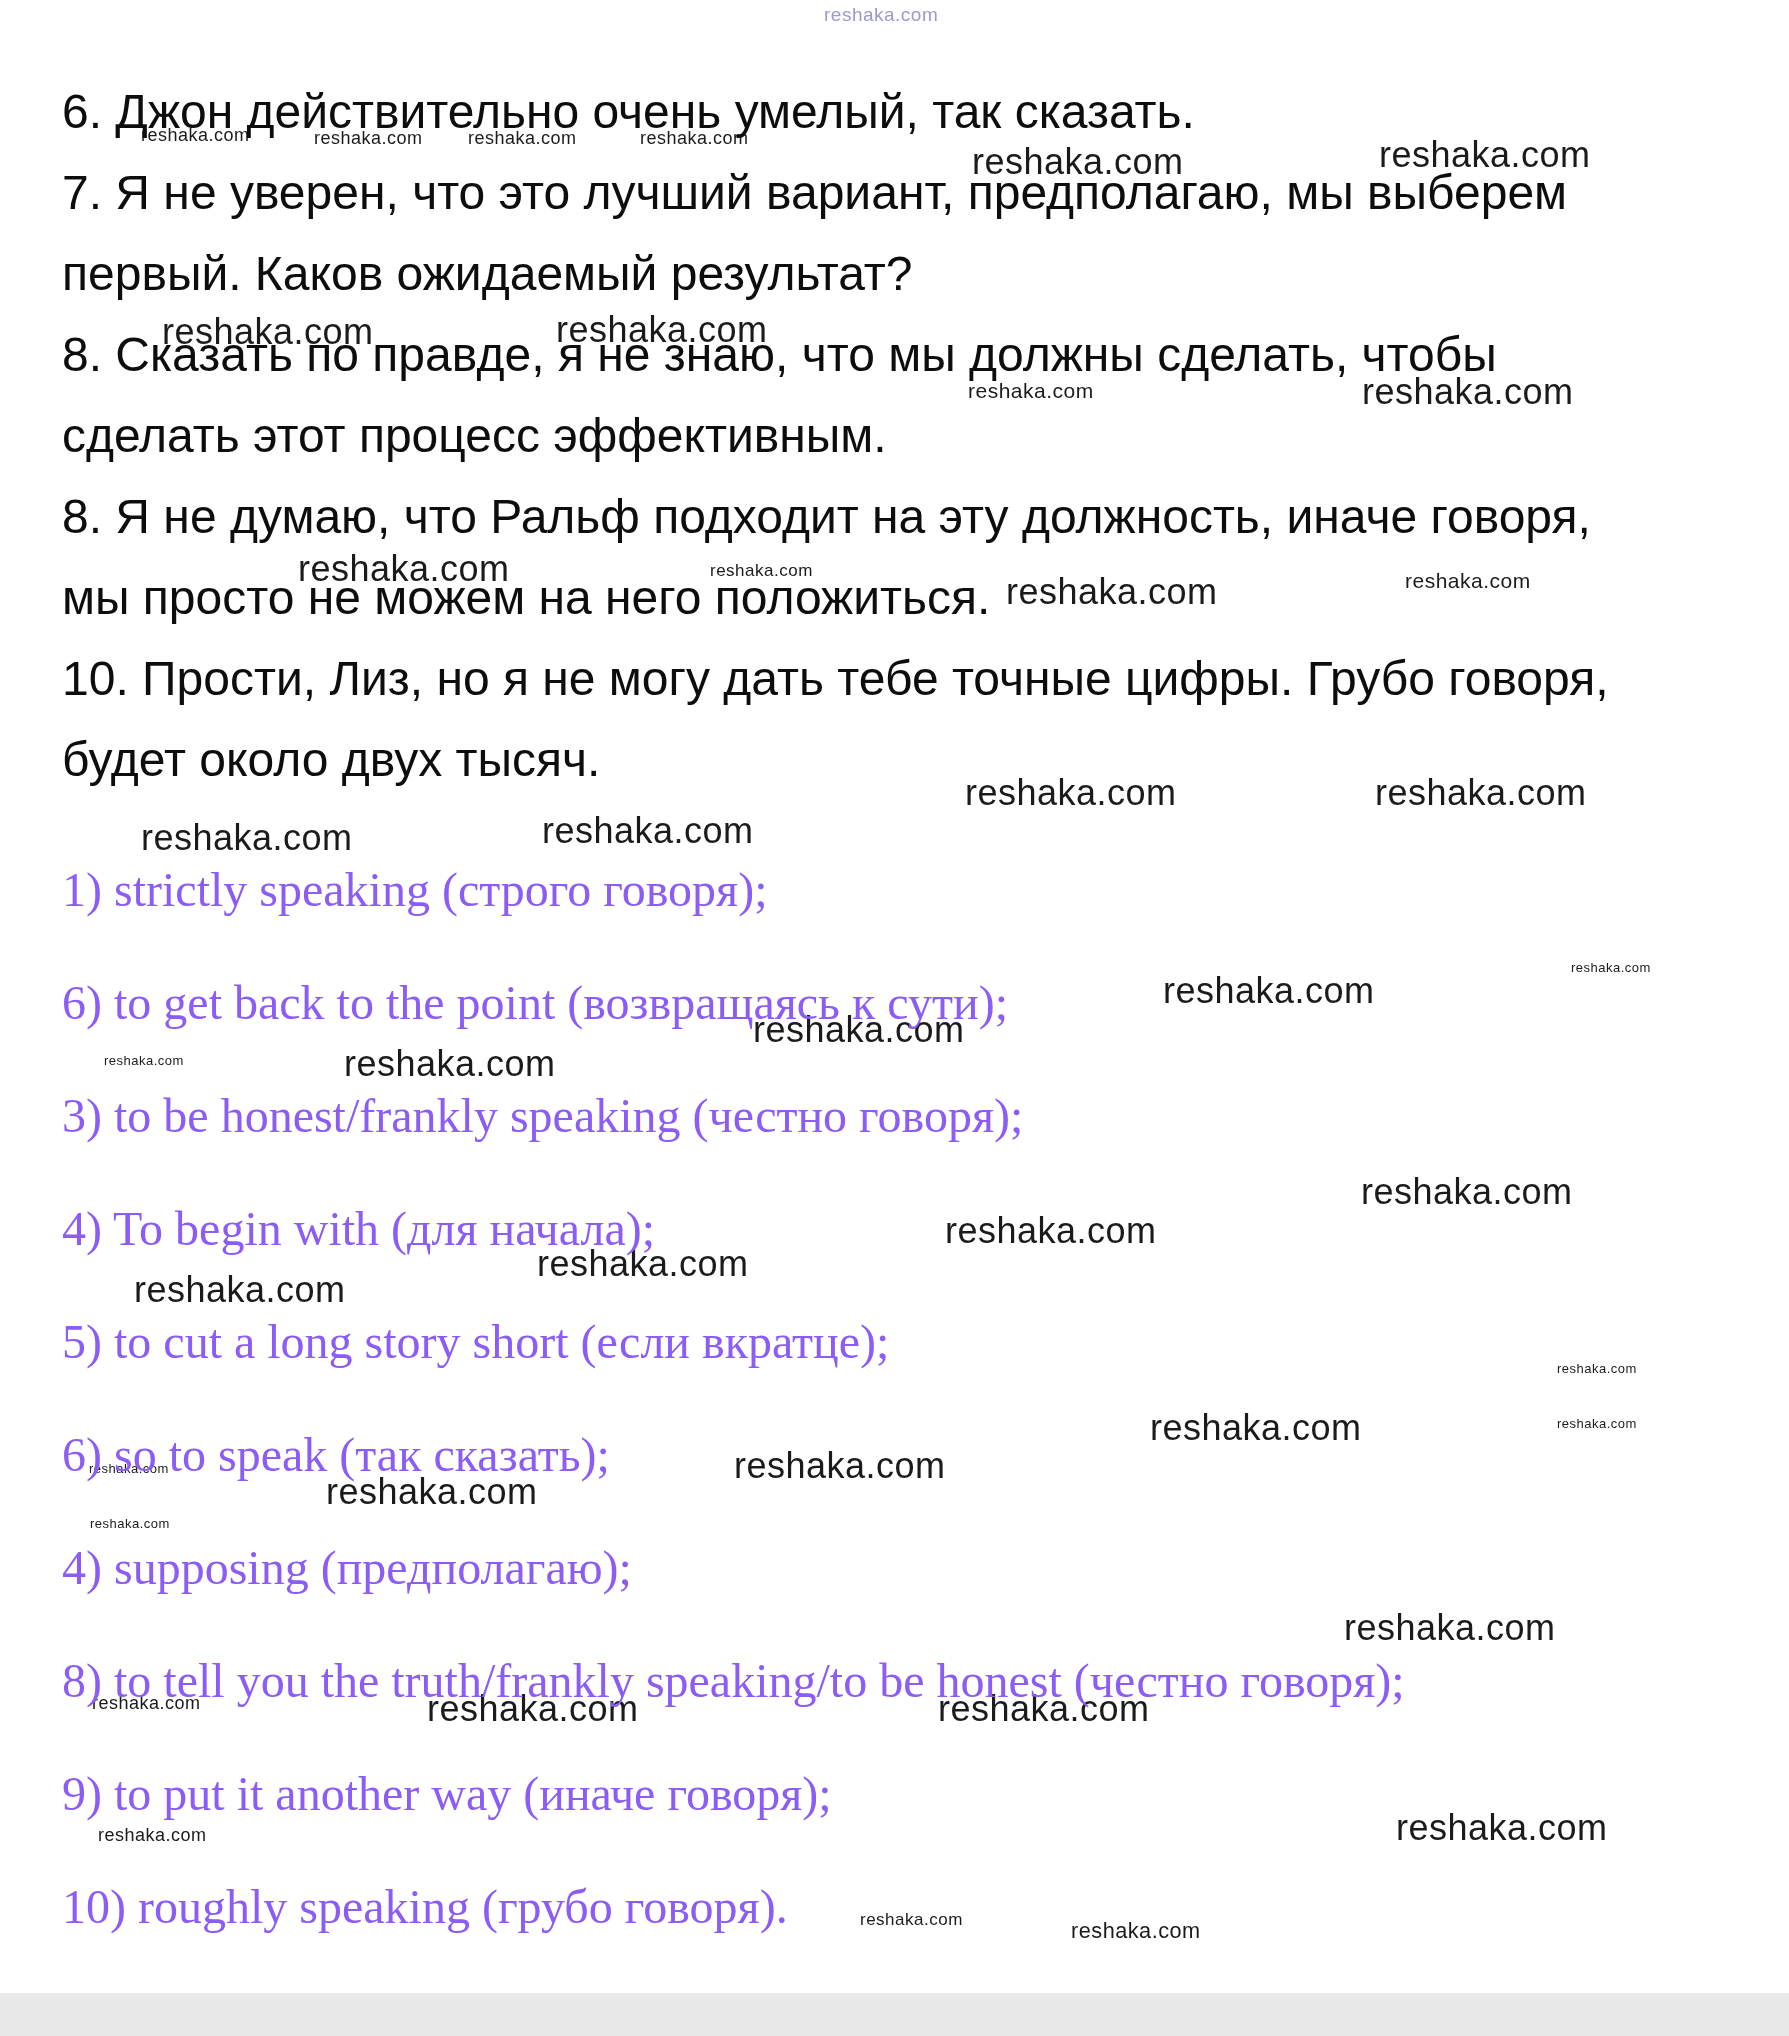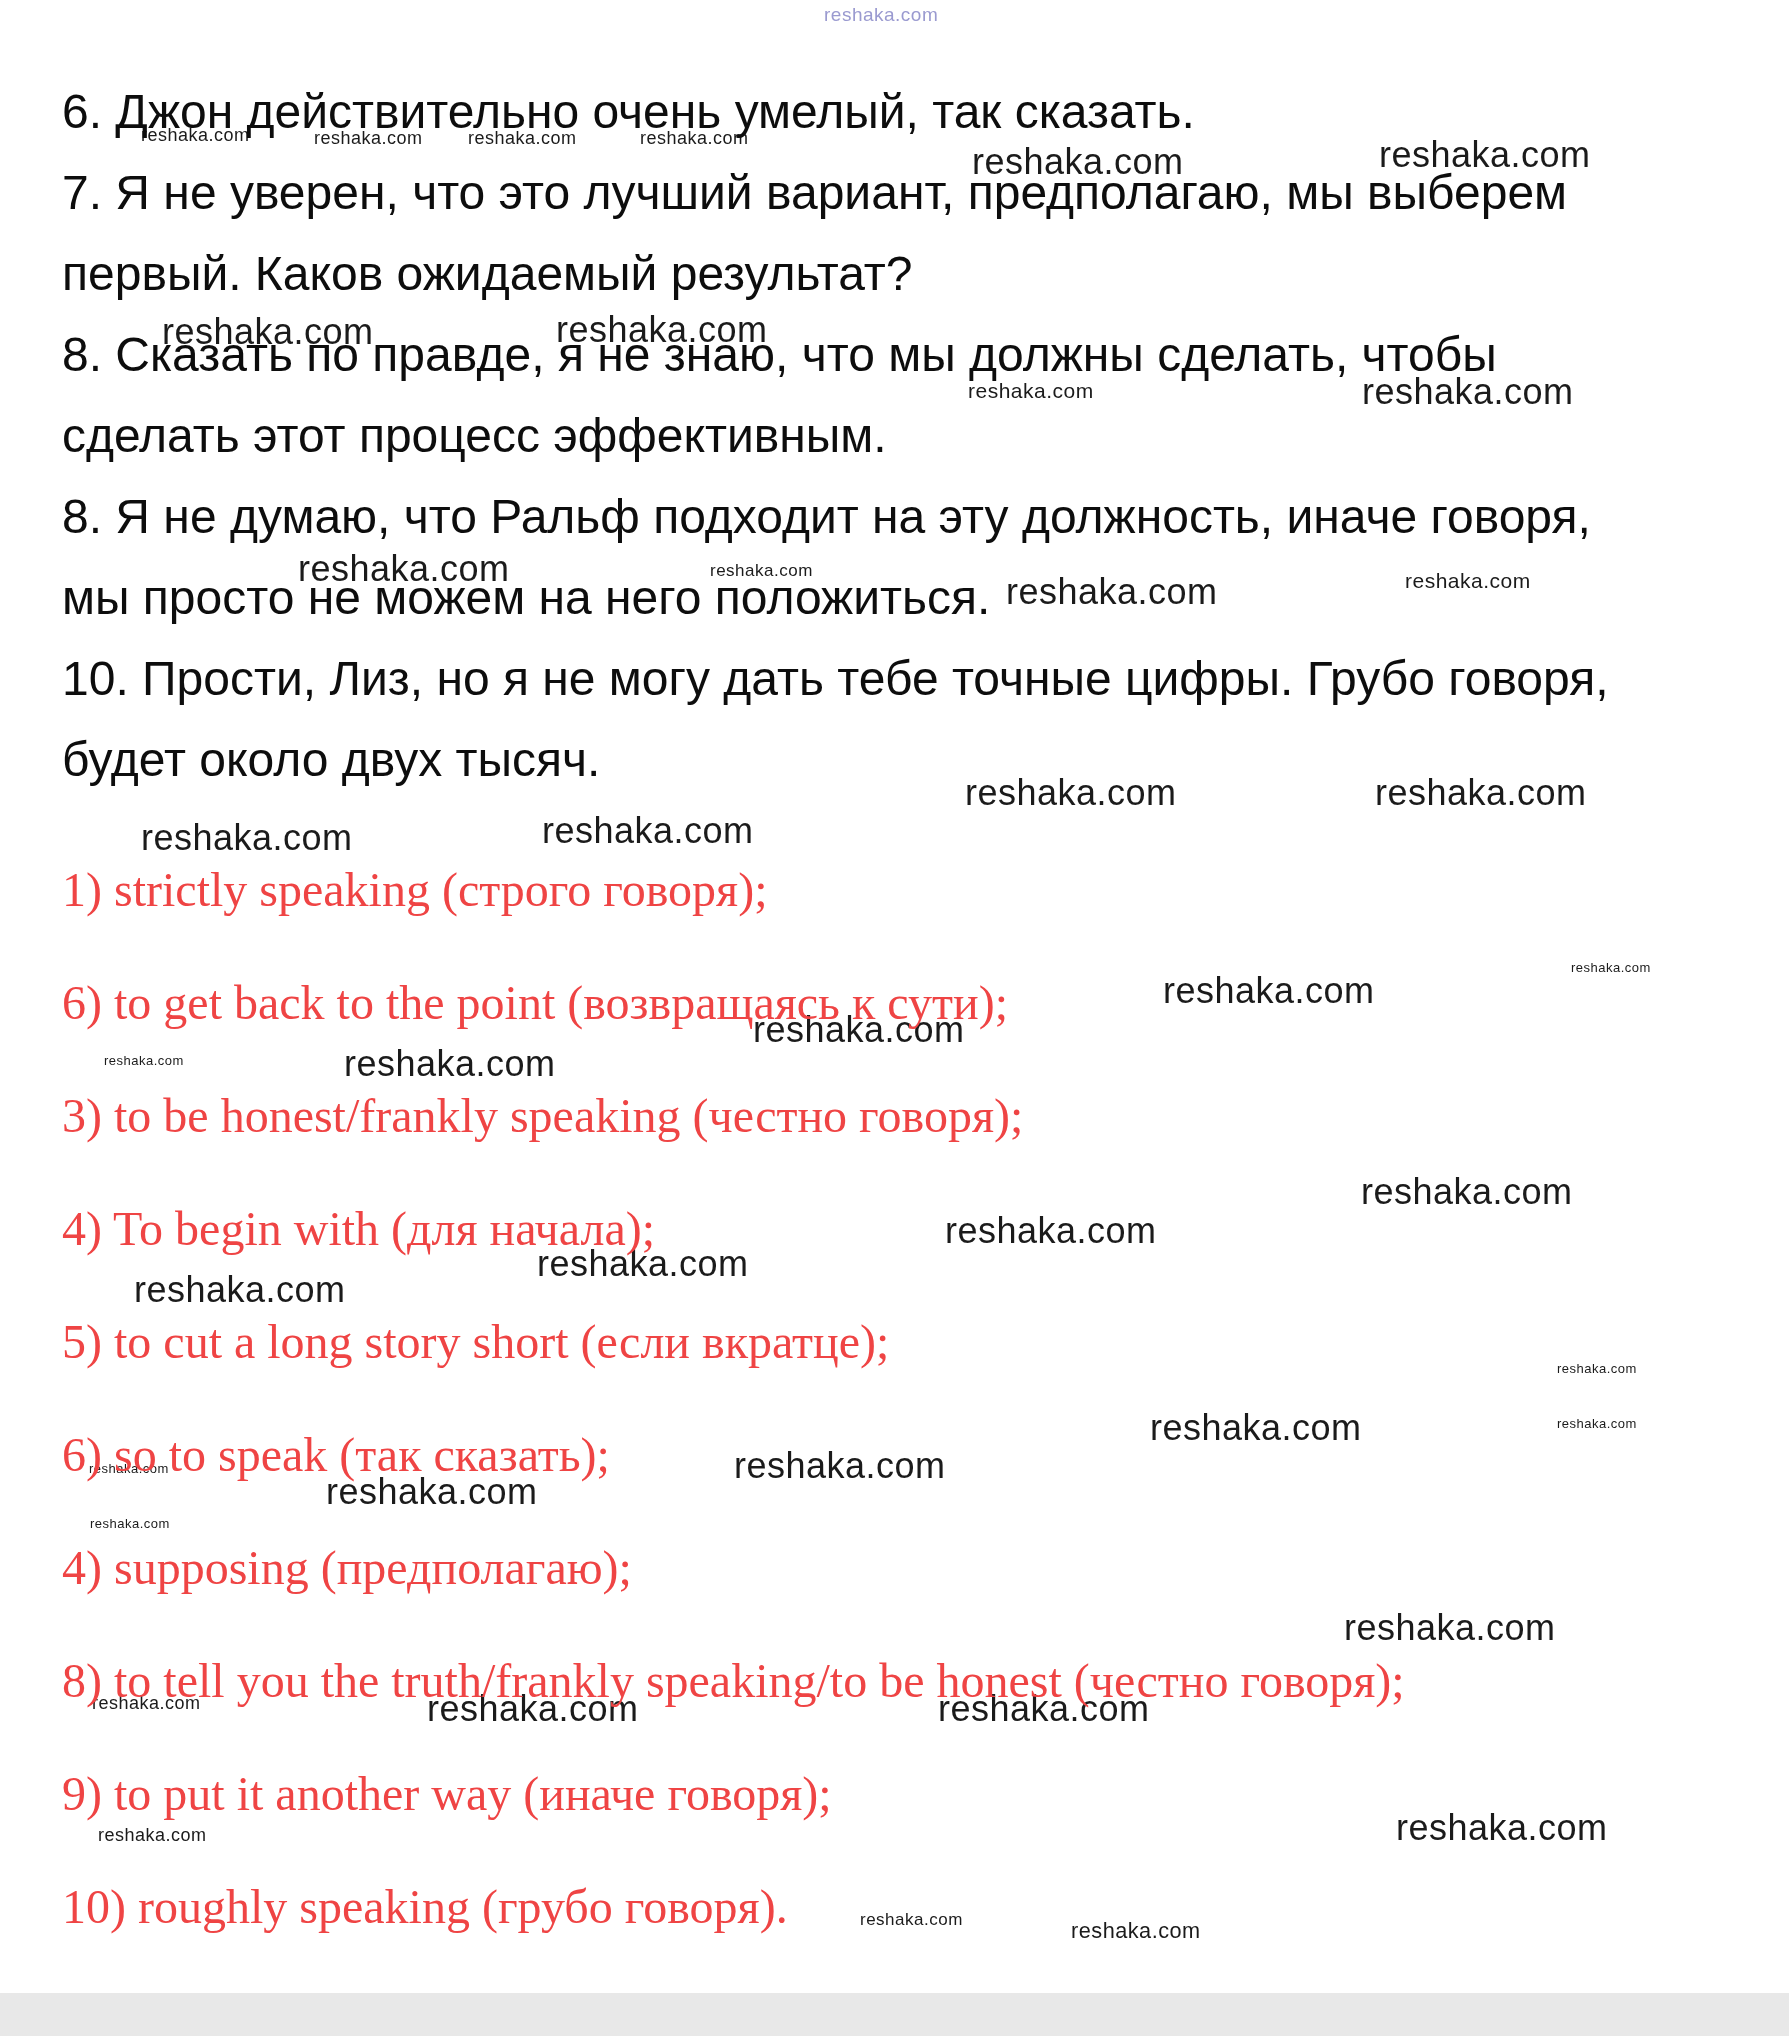--- a/index.html
+++ b/index.html
@@ -30,21 +30,21 @@
     margin: 0;
     white-space: pre;
   }
   .phrases {
     margin-top: 49px;
   }
   .phrase {
     font-family: "Liberation Serif", serif;
     font-size: 48px;
     line-height: 81px;
-    color: #ef4444;
+    color: #8b5cf6;
     margin: 0 0 32px 0;
     white-space: pre;
   }
   .wm-layer {
     position: absolute;
     left: 0; top: 0; right: 0; bottom: 0;
     z-index: 1;
   }
   .wm {
     position: absolute;

